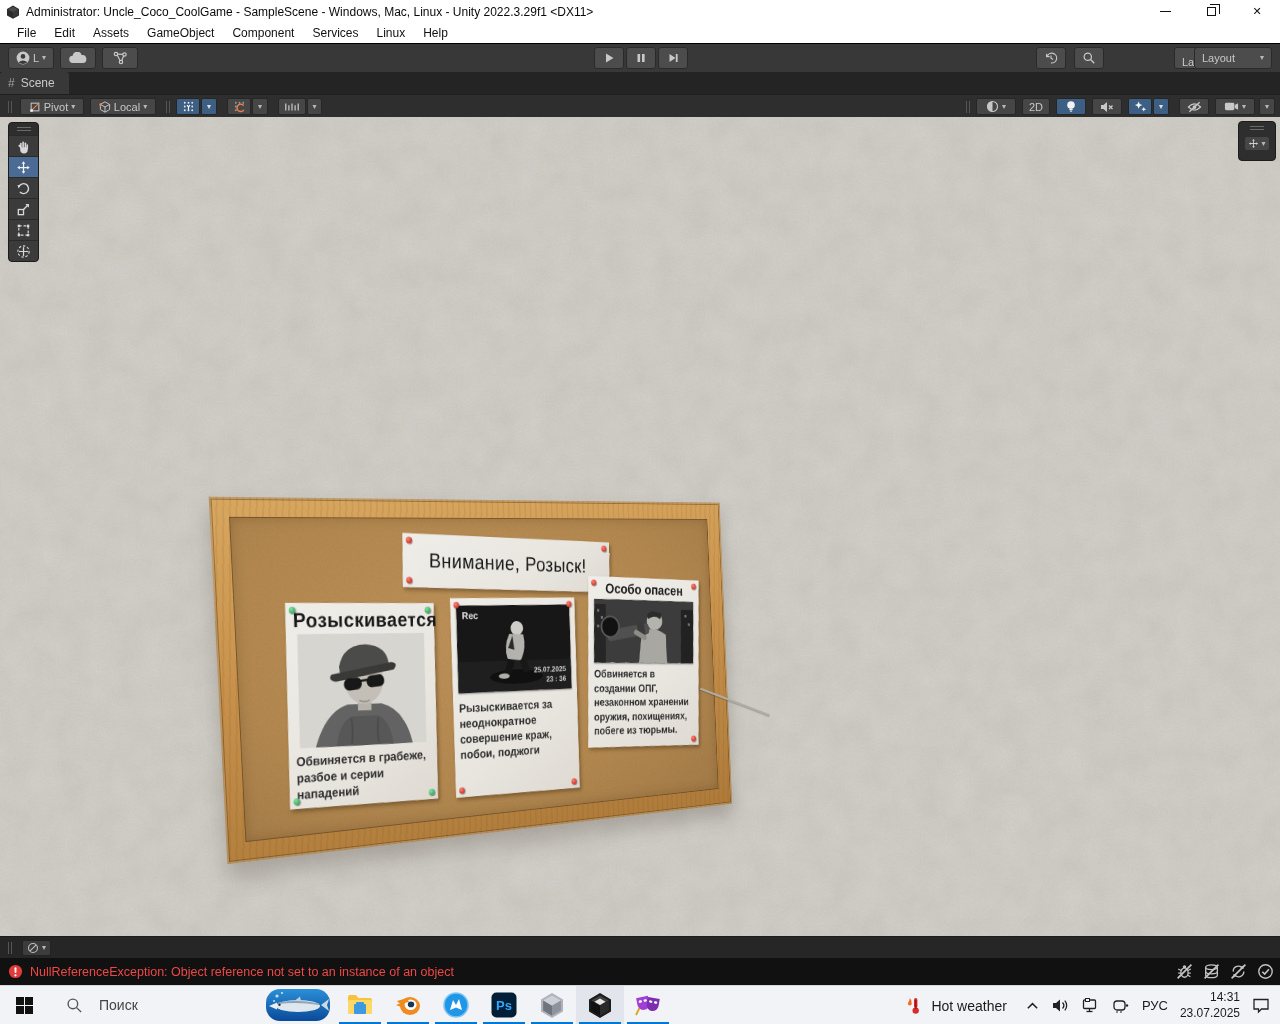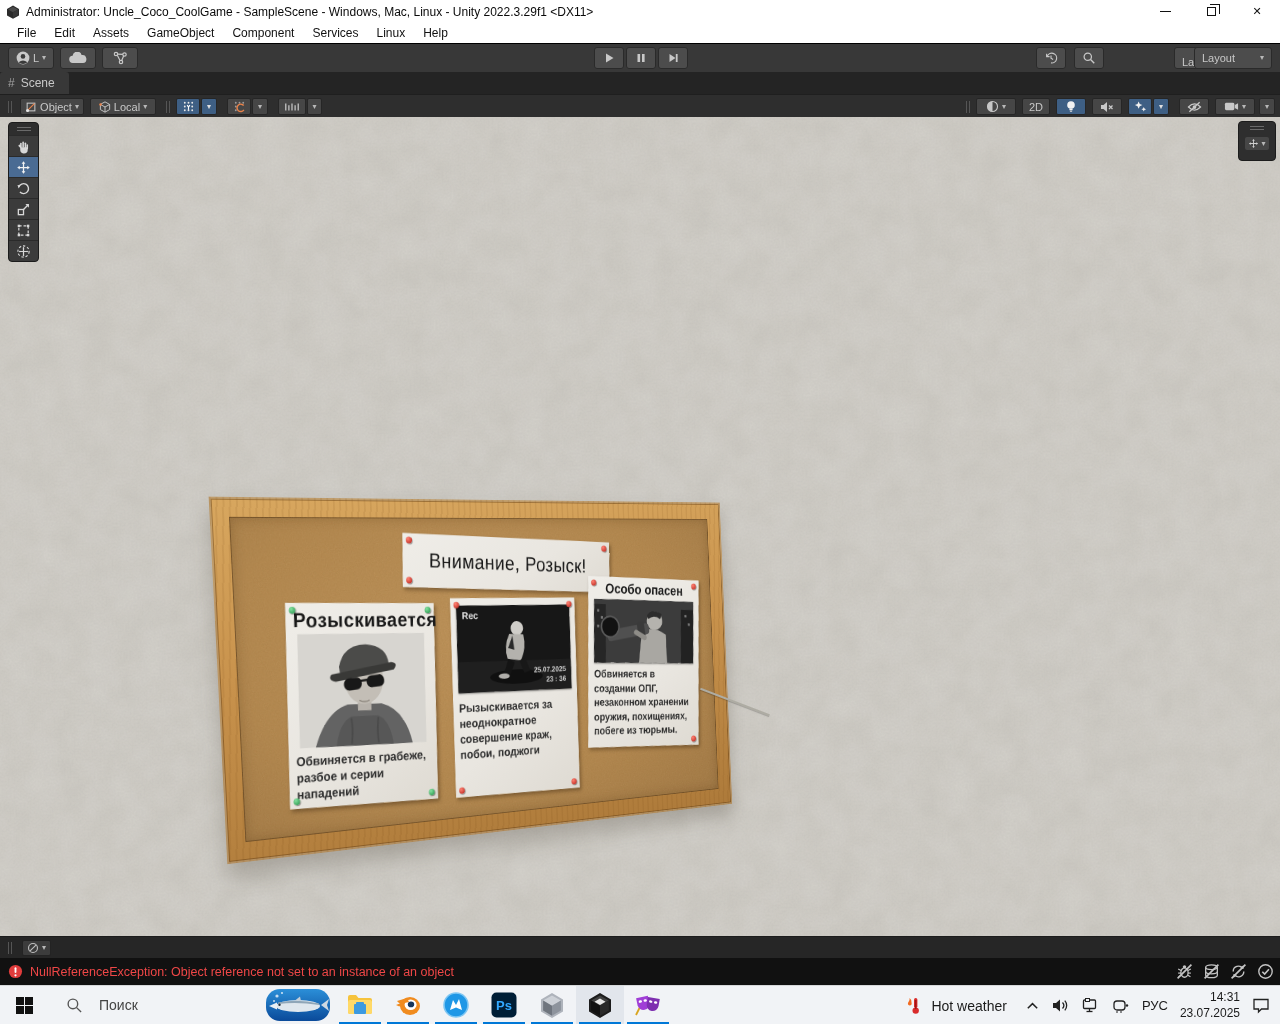--- a/index.html
+++ b/index.html
@@ -237,21 +237,21 @@
   </div>
 
   <div class="scenebar">
     <span class="handle" style="left:8px;"></span>
     <div class="sbtn" style="left:20px; width:64px;">
       <svg width="12" height="12" viewBox="0 0 14 14">
         <rect x="2.5" y="2.5" width="9" height="9" fill="none" stroke="#c8c8c8" stroke-width="1.2"></rect>
         <line x1="3" y1="11" x2="11" y2="3" stroke="#e8824a" stroke-width="1.3"></line>
         <circle cx="3" cy="11" r="1.8" fill="#e6e6e6"></circle>
       </svg>
-      <span>Object</span>
+      <span>Pivot</span>
       <span class="caret">▾</span>
     </div>
     <div class="sbtn" style="left:90px; width:66px;">
       <svg width="12" height="12" viewBox="0 0 14 14">
         <polygon points="7,1 12.4,4 12.4,10 7,13 1.6,10 1.6,4" fill="none" stroke="#c8c8c8" stroke-width="1.1"></polygon>
         <path d="M1.6 4 L7 7 L12.4 4 M7 7 V13" fill="none" stroke="#c8c8c8" stroke-width="1.1"></path>
         <circle cx="1.8" cy="4" r="1.5" fill="#e8824a"></circle>
       </svg>
       <span>Local</span>
       <span class="caret">▾</span>

